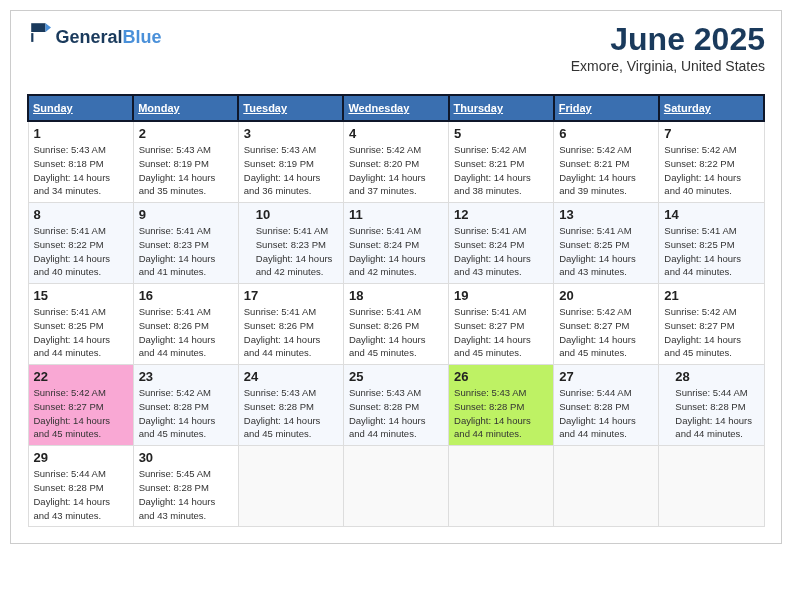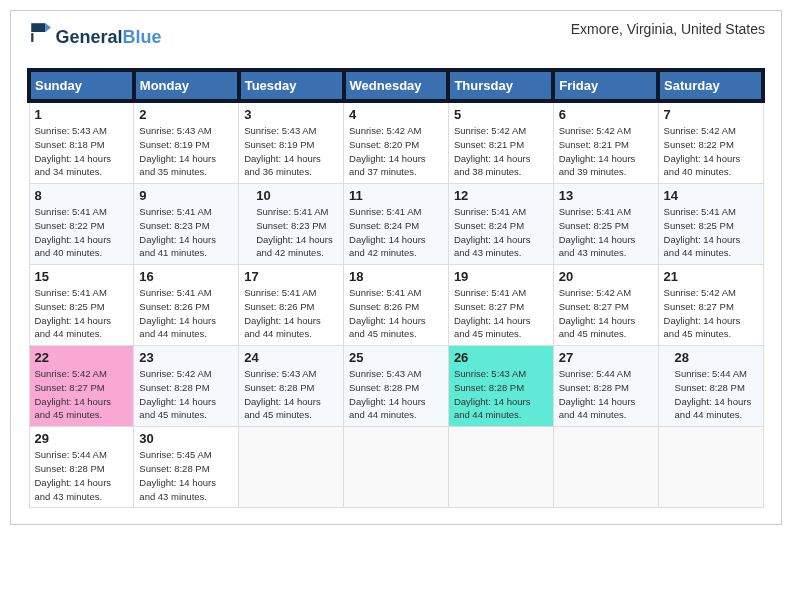--- a/index.html
+++ b/index.html
@@ -53,25 +53,26 @@
       color: #333;
     }
     .calendar-table {
       width: 100%;
       border-collapse: collapse;
       margin-top: 8px;
     }
     .calendar-table th {
       background-color: #3a6fb0;
       color: #fff;
-      font-size: 13px;
+      font-size: 11px;
       font-weight: bold;
       padding: 6px 4px;
       text-align: left;
-      border: 4px solid #0f172a;
+      border: 2px solid #0f172a;
+      text-decoration: underline;
     }
     .calendar-table td {
       vertical-align: top;
       padding: 4px 5px;
       font-size: 10px;
       color: #333;
       border: 1px solid #ddd;
       background: #fff;
       width: calc(100%/7);
       min-height: 80px;
@@ -109,20 +110,21 @@
           <polygon points="30,4 40,12 30,20" fill="#4a90d9"></polygon>
           <rect x="4" y="22" width="4" height="16" fill="#1a3a5c"></rect>
         </svg>
         <span style="display:inline-flex;align-items:center;">
           <span class="logo-text-general">General</span>
           <span class="logo-text-blue">Blue</span>
         </span>
       </div>
     </div>
     <div class="title-area">
+      <div class="main-title">June 2025</div>
       <div class="subtitle">Exmore, Virginia, United States</div>
     </div>
   </div>
 
   <table class="calendar-table">
     <thead>
       <tr>
       <th>Sunday</th>
           <th>Monday</th>
           <th>Tuesday</th>
@@ -233,21 +235,21 @@
             <div class="cell-text">Sunrise: 5:42 AM<br>Sunset: 8:28 PM<br>Daylight: 14 hours<br>and 45 minutes.</div>
           </td>
           <td style="background: rgb(245, 248, 253);">
             <span class="day-number">24</span>
             <div class="cell-text">Sunrise: 5:43 AM<br>Sunset: 8:28 PM<br>Daylight: 14 hours<br>and 45 minutes.</div>
           </td>
           <td style="background: rgb(245, 248, 253);">
             <span class="day-number">25</span>
             <div class="cell-text">Sunrise: 5:43 AM<br>Sunset: 8:28 PM<br>Daylight: 14 hours<br>and 44 minutes.</div>
           </td>
-          <td style="background: #5eead4;">
+          <td style="background: #bef264;">
             <span class="day-number">26</span>
             <div class="cell-text">Sunrise: 5:43 AM<br>Sunset: 8:28 PM<br>Daylight: 14 hours<br>and 44 minutes.</div>
           </td>
           <td style="background: rgb(245, 248, 253);">
             <span class="day-number">27</span>
             <div class="cell-text">Sunrise: 5:44 AM<br>Sunset: 8:28 PM<br>Daylight: 14 hours<br>and 44 minutes.</div>
           </td>
           <td style="background: rgb(245, 248, 253); padding-left: 16px;">
             <span class="day-number">28</span>
             <div class="cell-text">Sunrise: 5:44 AM<br>Sunset: 8:28 PM<br>Daylight: 14 hours<br>and 44 minutes.</div>

